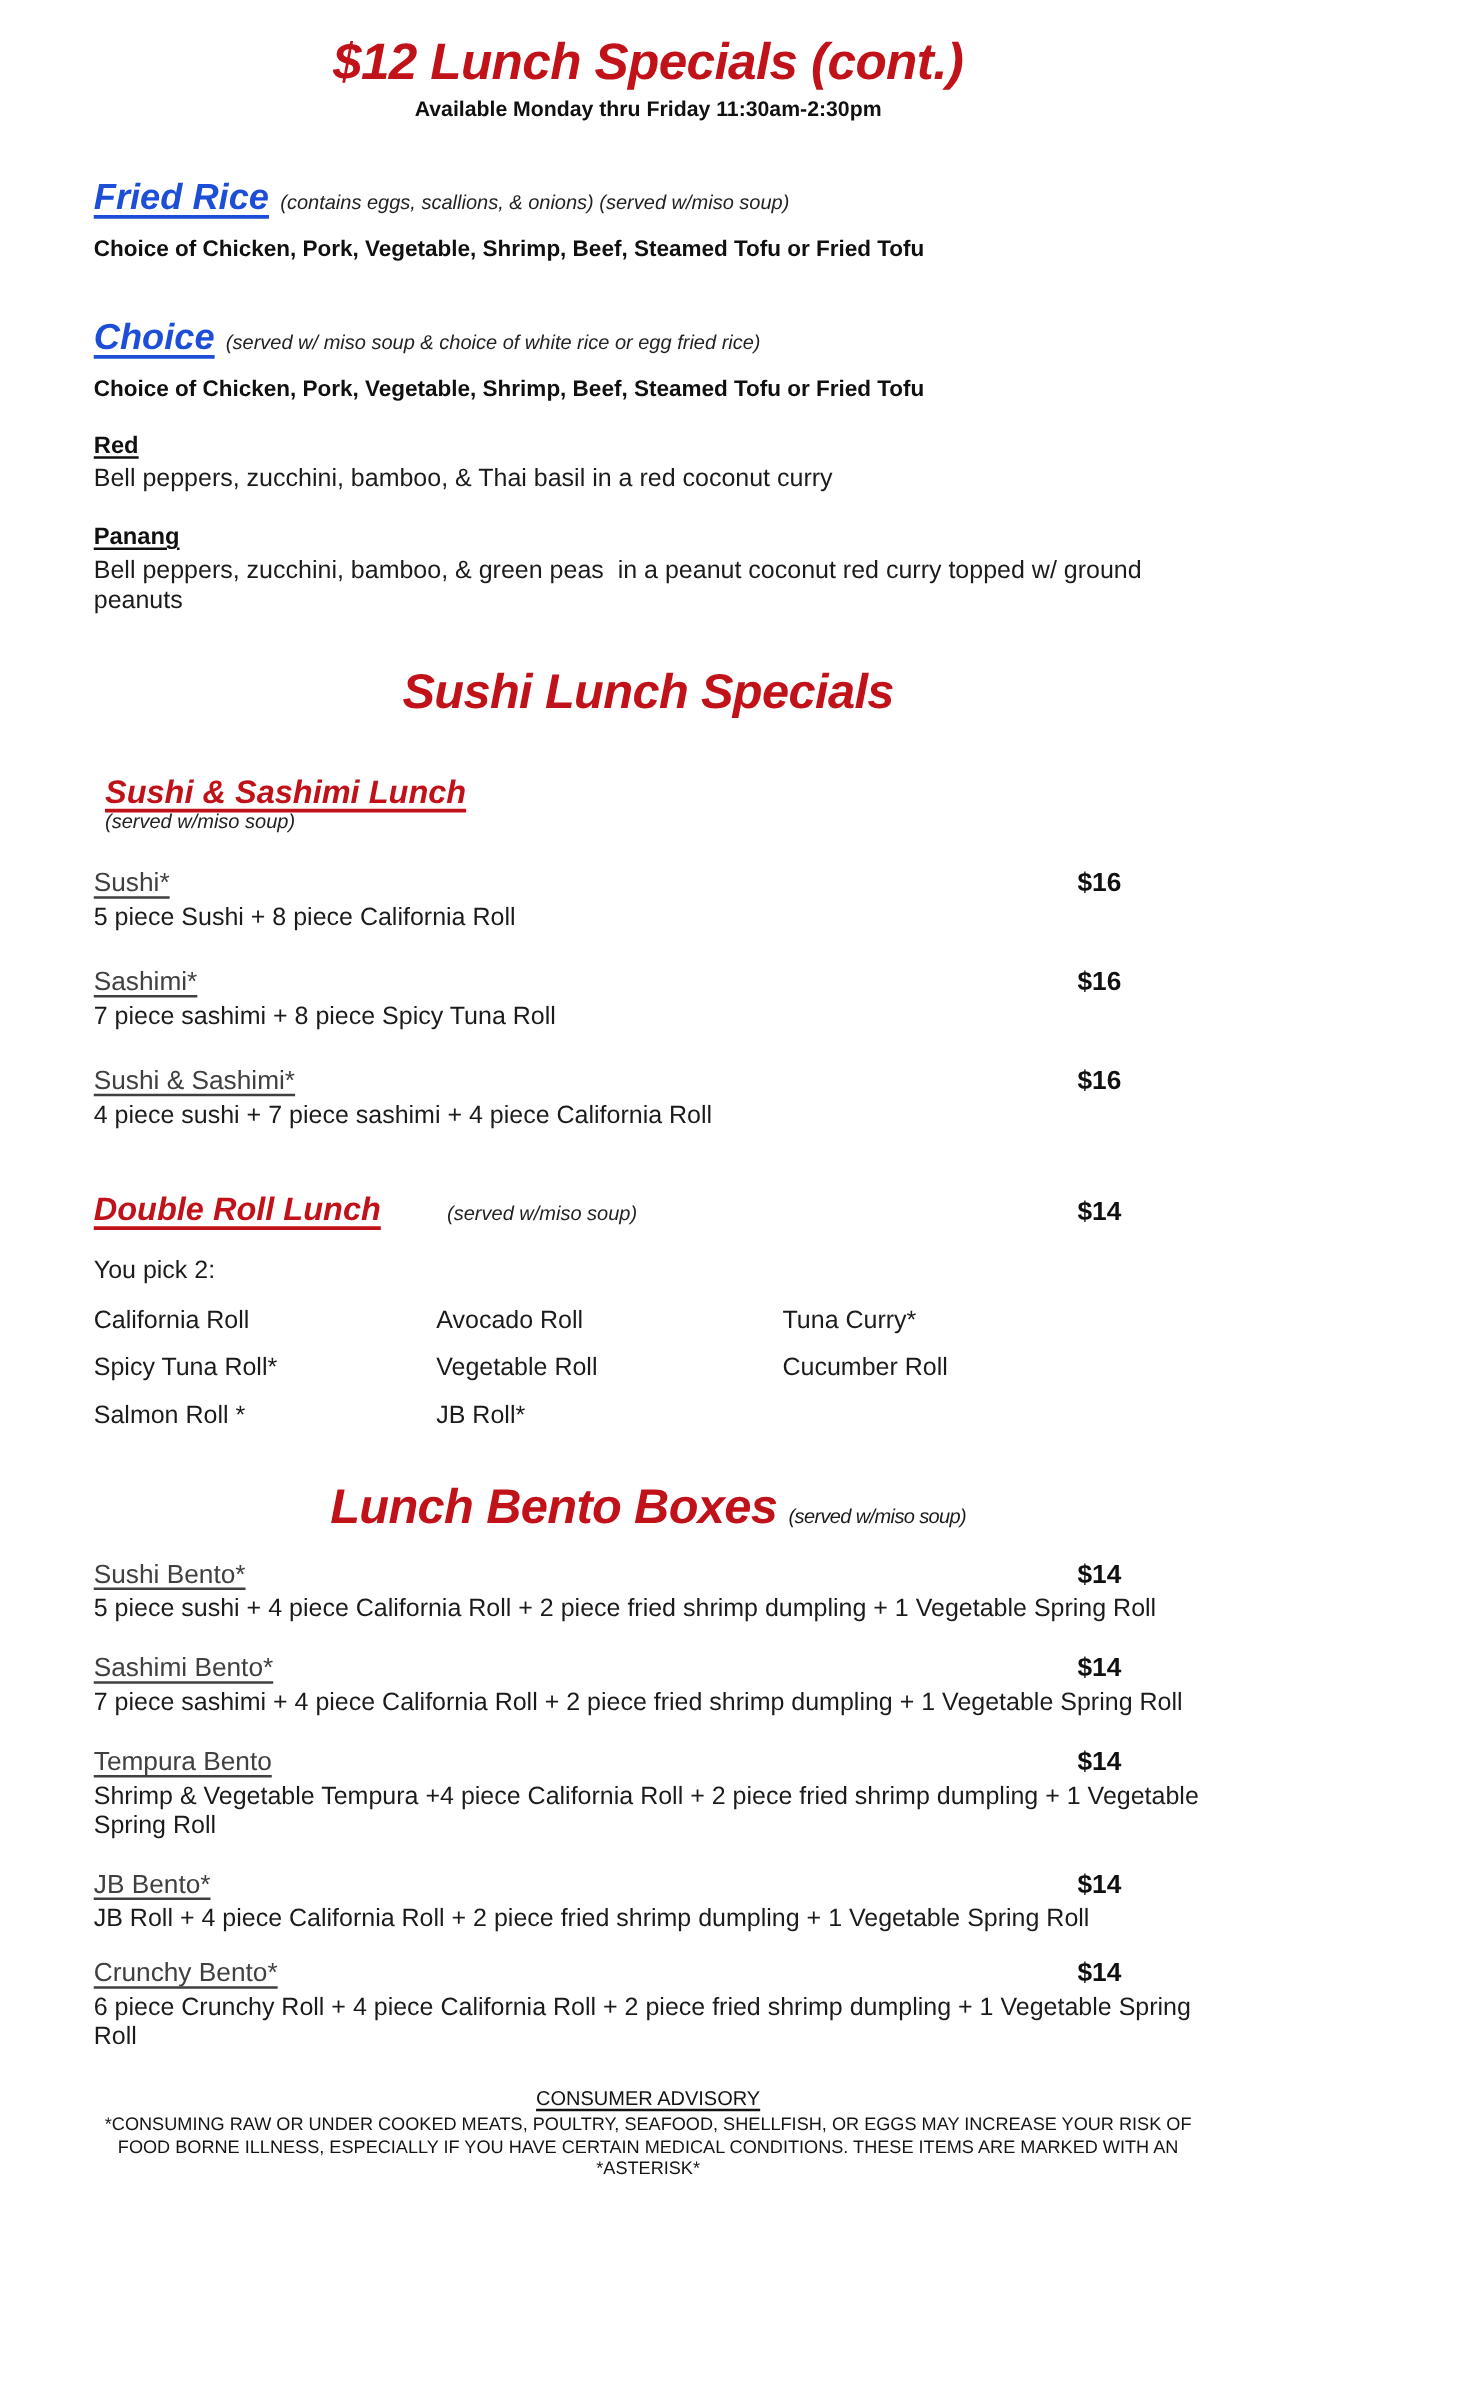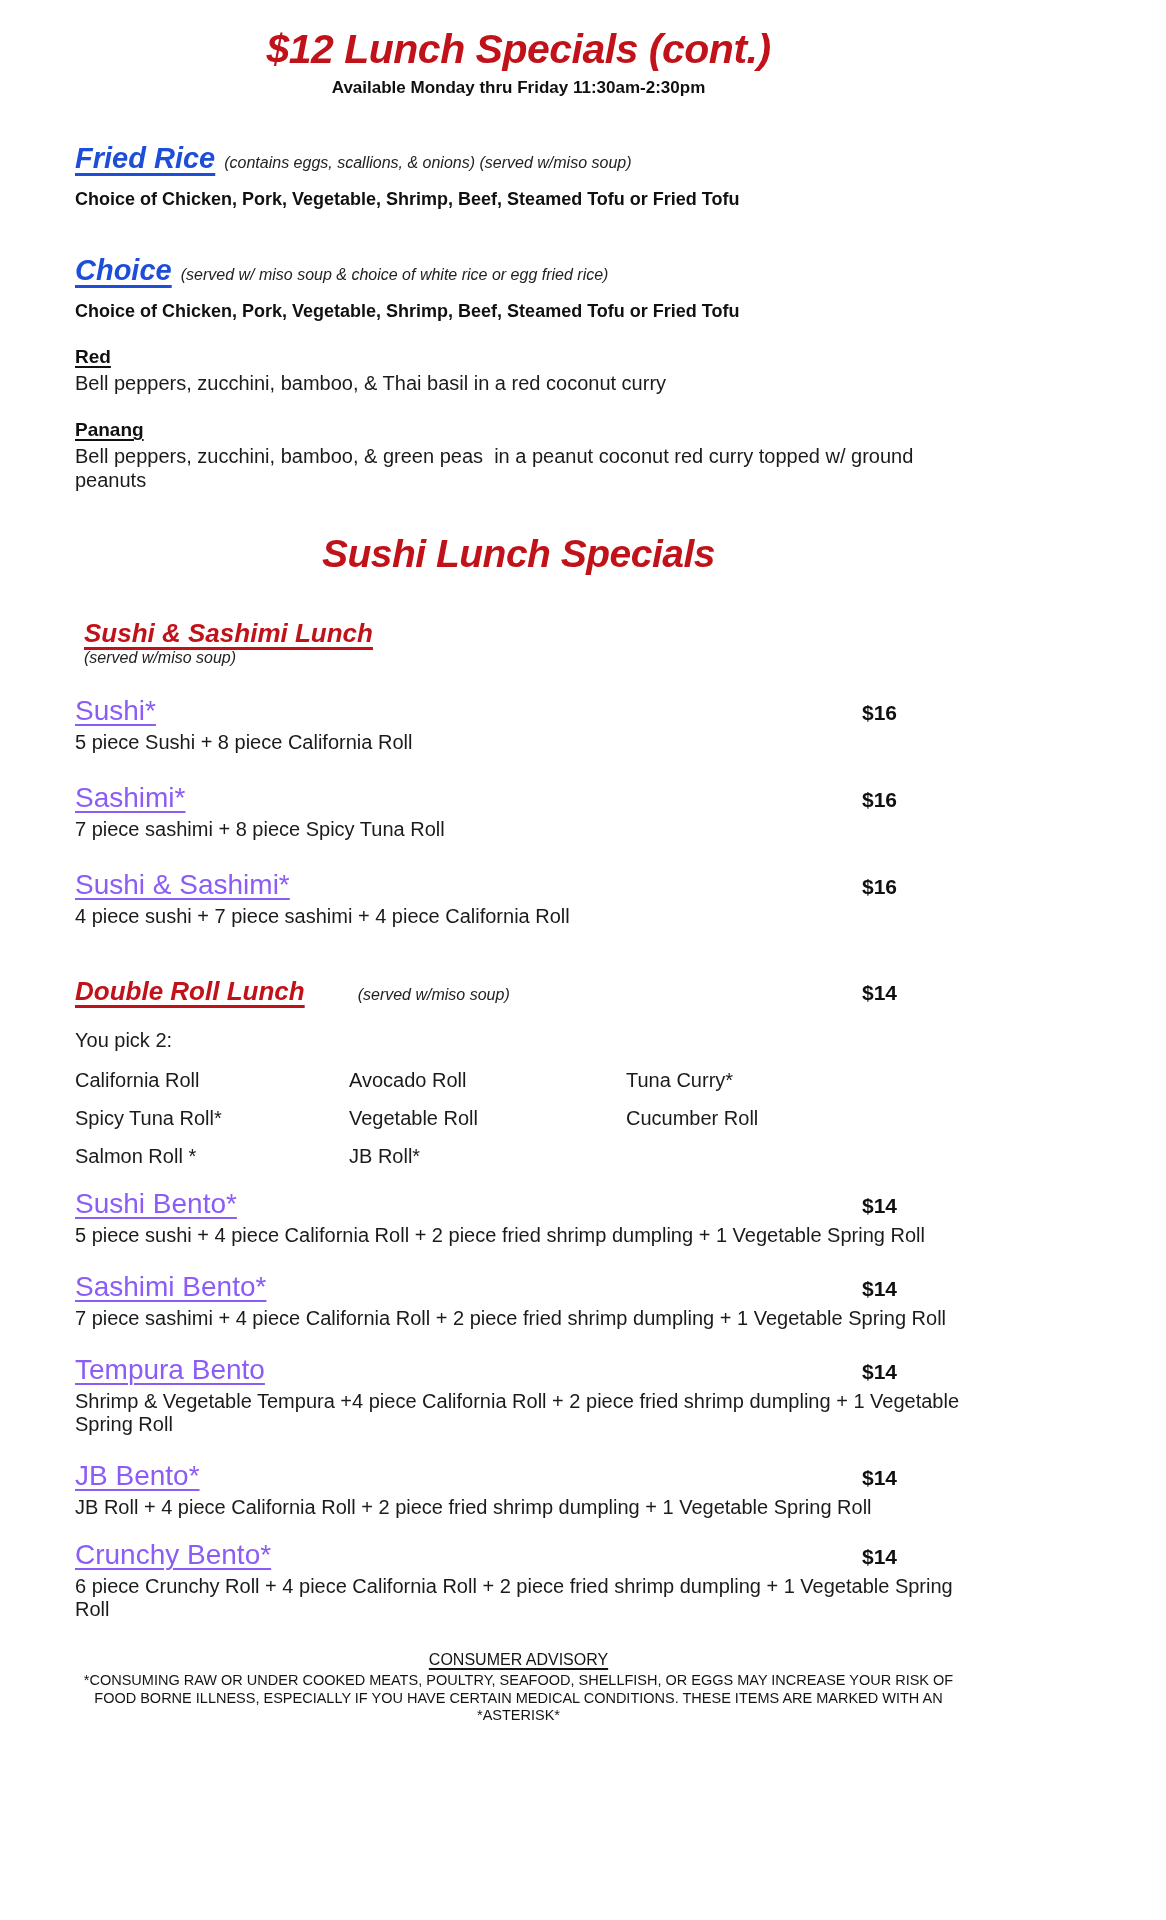--- a/index.html
+++ b/index.html
@@ -51,21 +51,21 @@
   .big-red{
     margin:40px 0 0;text-align:center;
     font-size:39px;font-weight:700;font-style:italic;color:#C1121A;letter-spacing:-0.5px;
   }
   .big-red .note{font-style:italic;color:#1b1b1b;}
   
   .subsec-head{margin-top:42px;display:flex;align-items:baseline;flex-direction:column;}
   .item{margin-top:28px;}
   .item-row{display:flex;align-items:baseline;}
   .item-name{
-    font-size:28px;font-weight:400;color:#8b5cf6;
+    font-size:21px;font-weight:400;color:#404040;
     text-decoration:underline;text-decoration-thickness:1.5px;text-underline-offset:4px;
   }
   .price{
     margin-left:auto;margin-right:65px;
     font-size:21px;font-weight:700;color:#101010;white-space:nowrap;
   }
   .desc{margin:4px 0 0;font-size:20px;font-weight:400;color:#1b1b1b;
     max-width:955px;line-height:1.15;white-space:pre-wrap;}
   
   .dr-row{margin-top:48px;display:flex;align-items:baseline;gap:44px;}
@@ -162,20 +162,21 @@
       <span>Avocado Roll</span>
       <span>Tuna Curry*</span>
       <span>Spicy Tuna Roll*</span>
       <span>Vegetable Roll</span>
       <span>Cucumber Roll</span>
       <span>Salmon Roll *</span>
       <span>JB Roll*</span>
     </div>
   </section>
 
+  <h2 class="big-red"><span>Lunch Bento Boxes</span><span class="note">(served w/miso soup)</span></h2>
 
   <div class="item" style="margin-top:20px;">
     <div class="item-row">
       <span class="item-name">Sushi Bento*</span>
       <span class="price">$14</span>
     </div>
     <p class="desc">5 piece sushi + 4 piece California Roll + 2 piece fried shrimp dumpling + 1 Vegetable Spring Roll</p>
   </div>
 
   <div class="item" style="margin-top:24px;">

